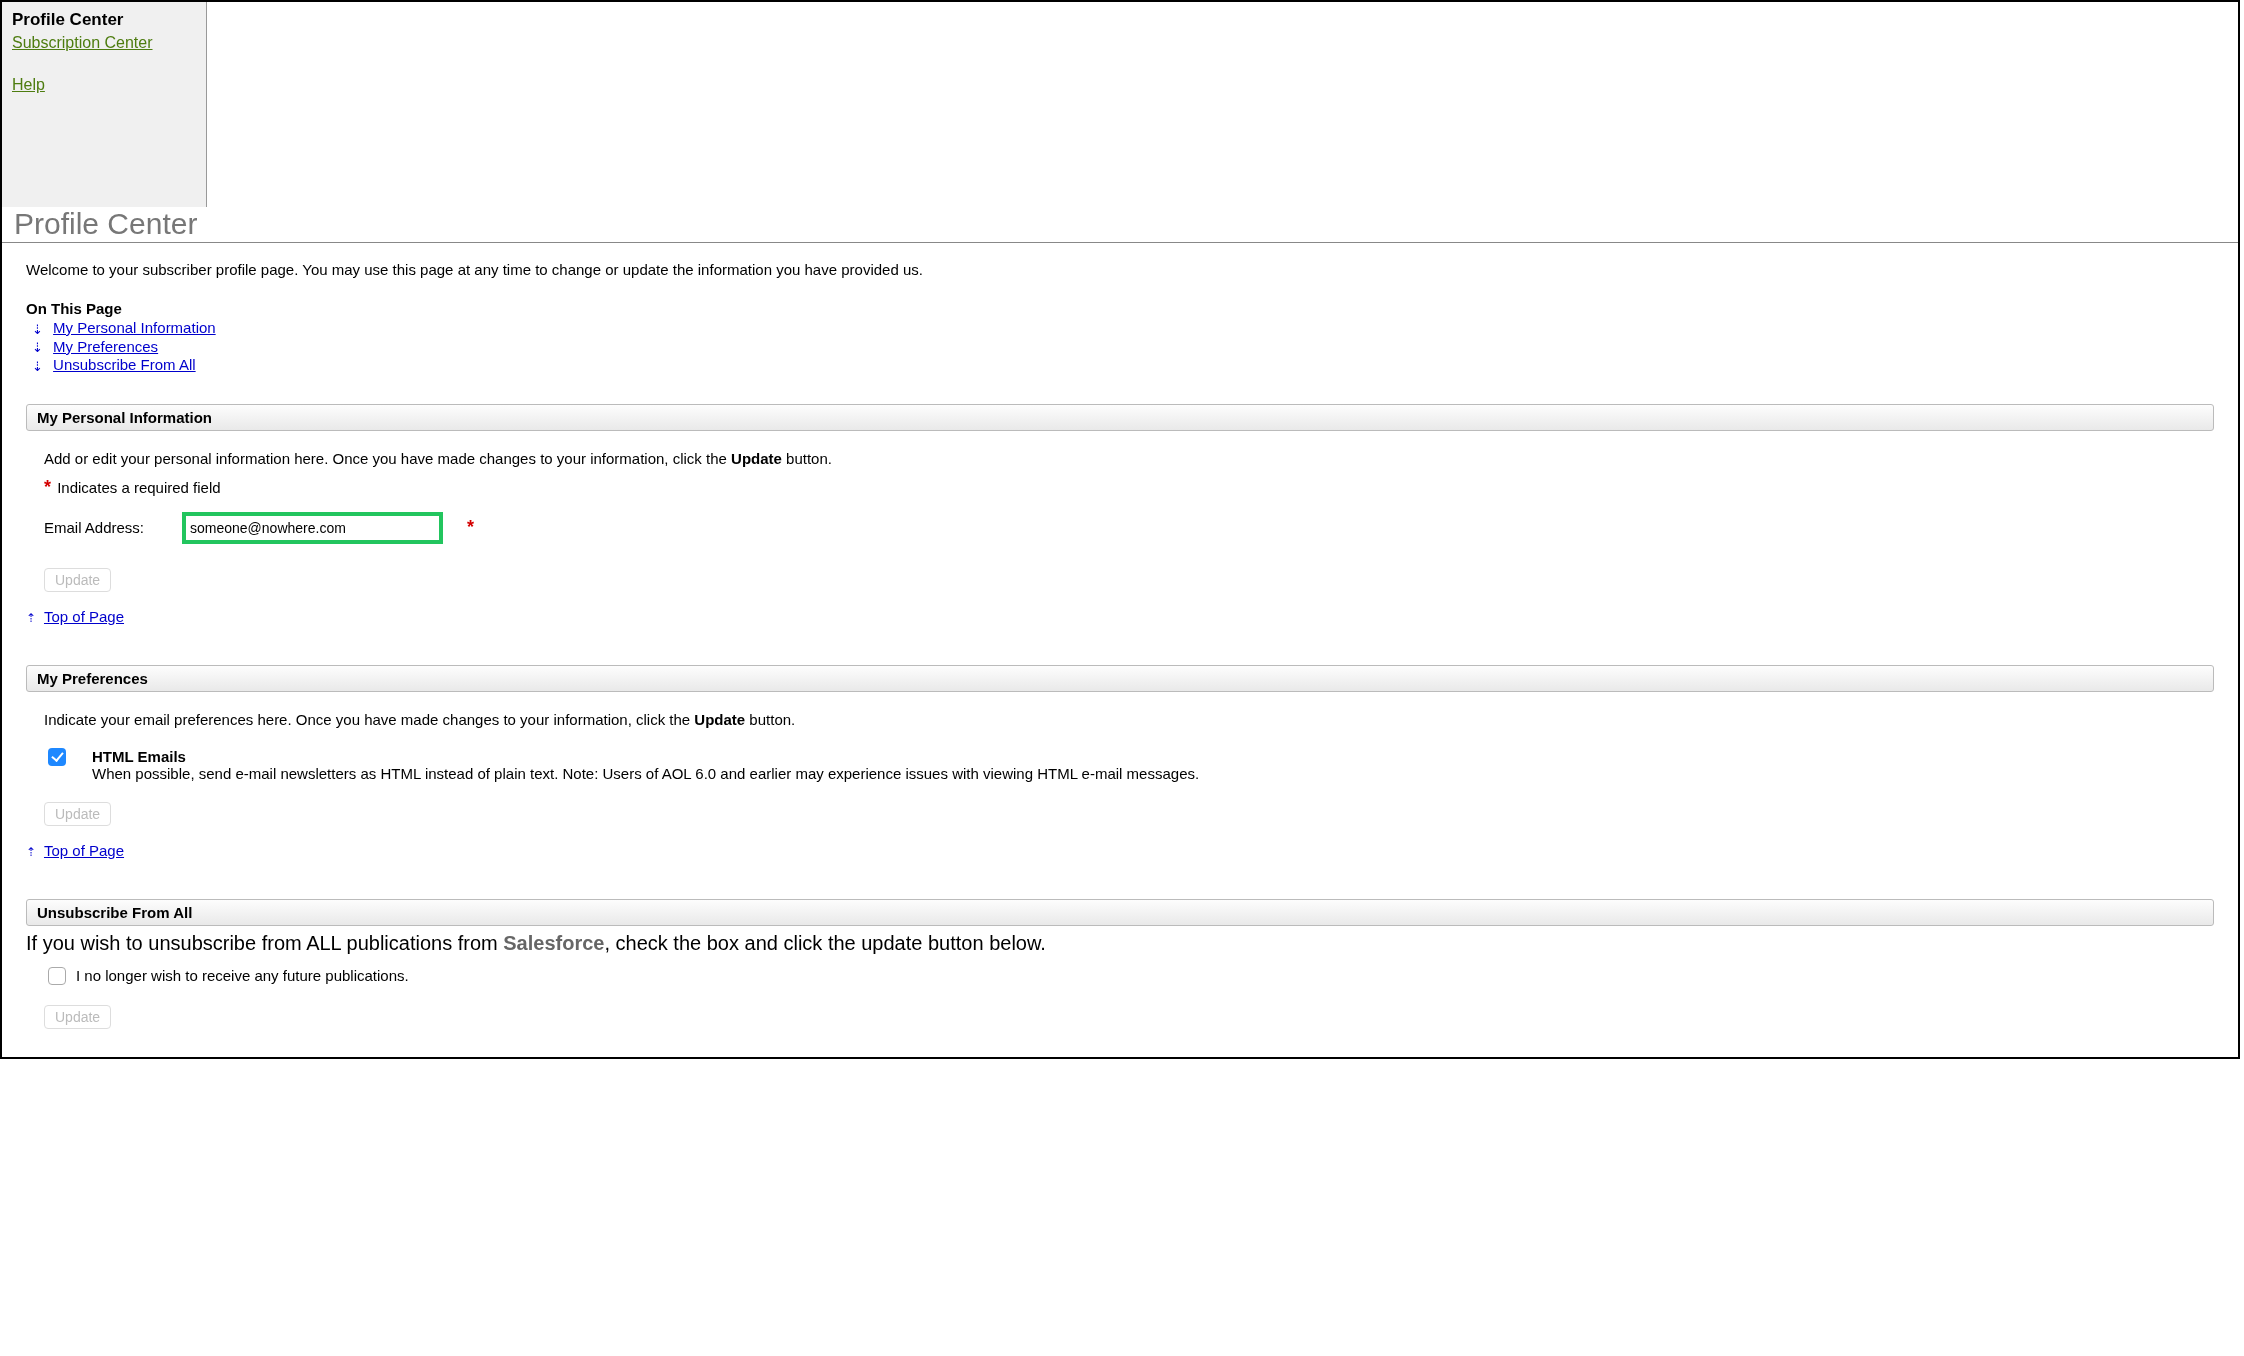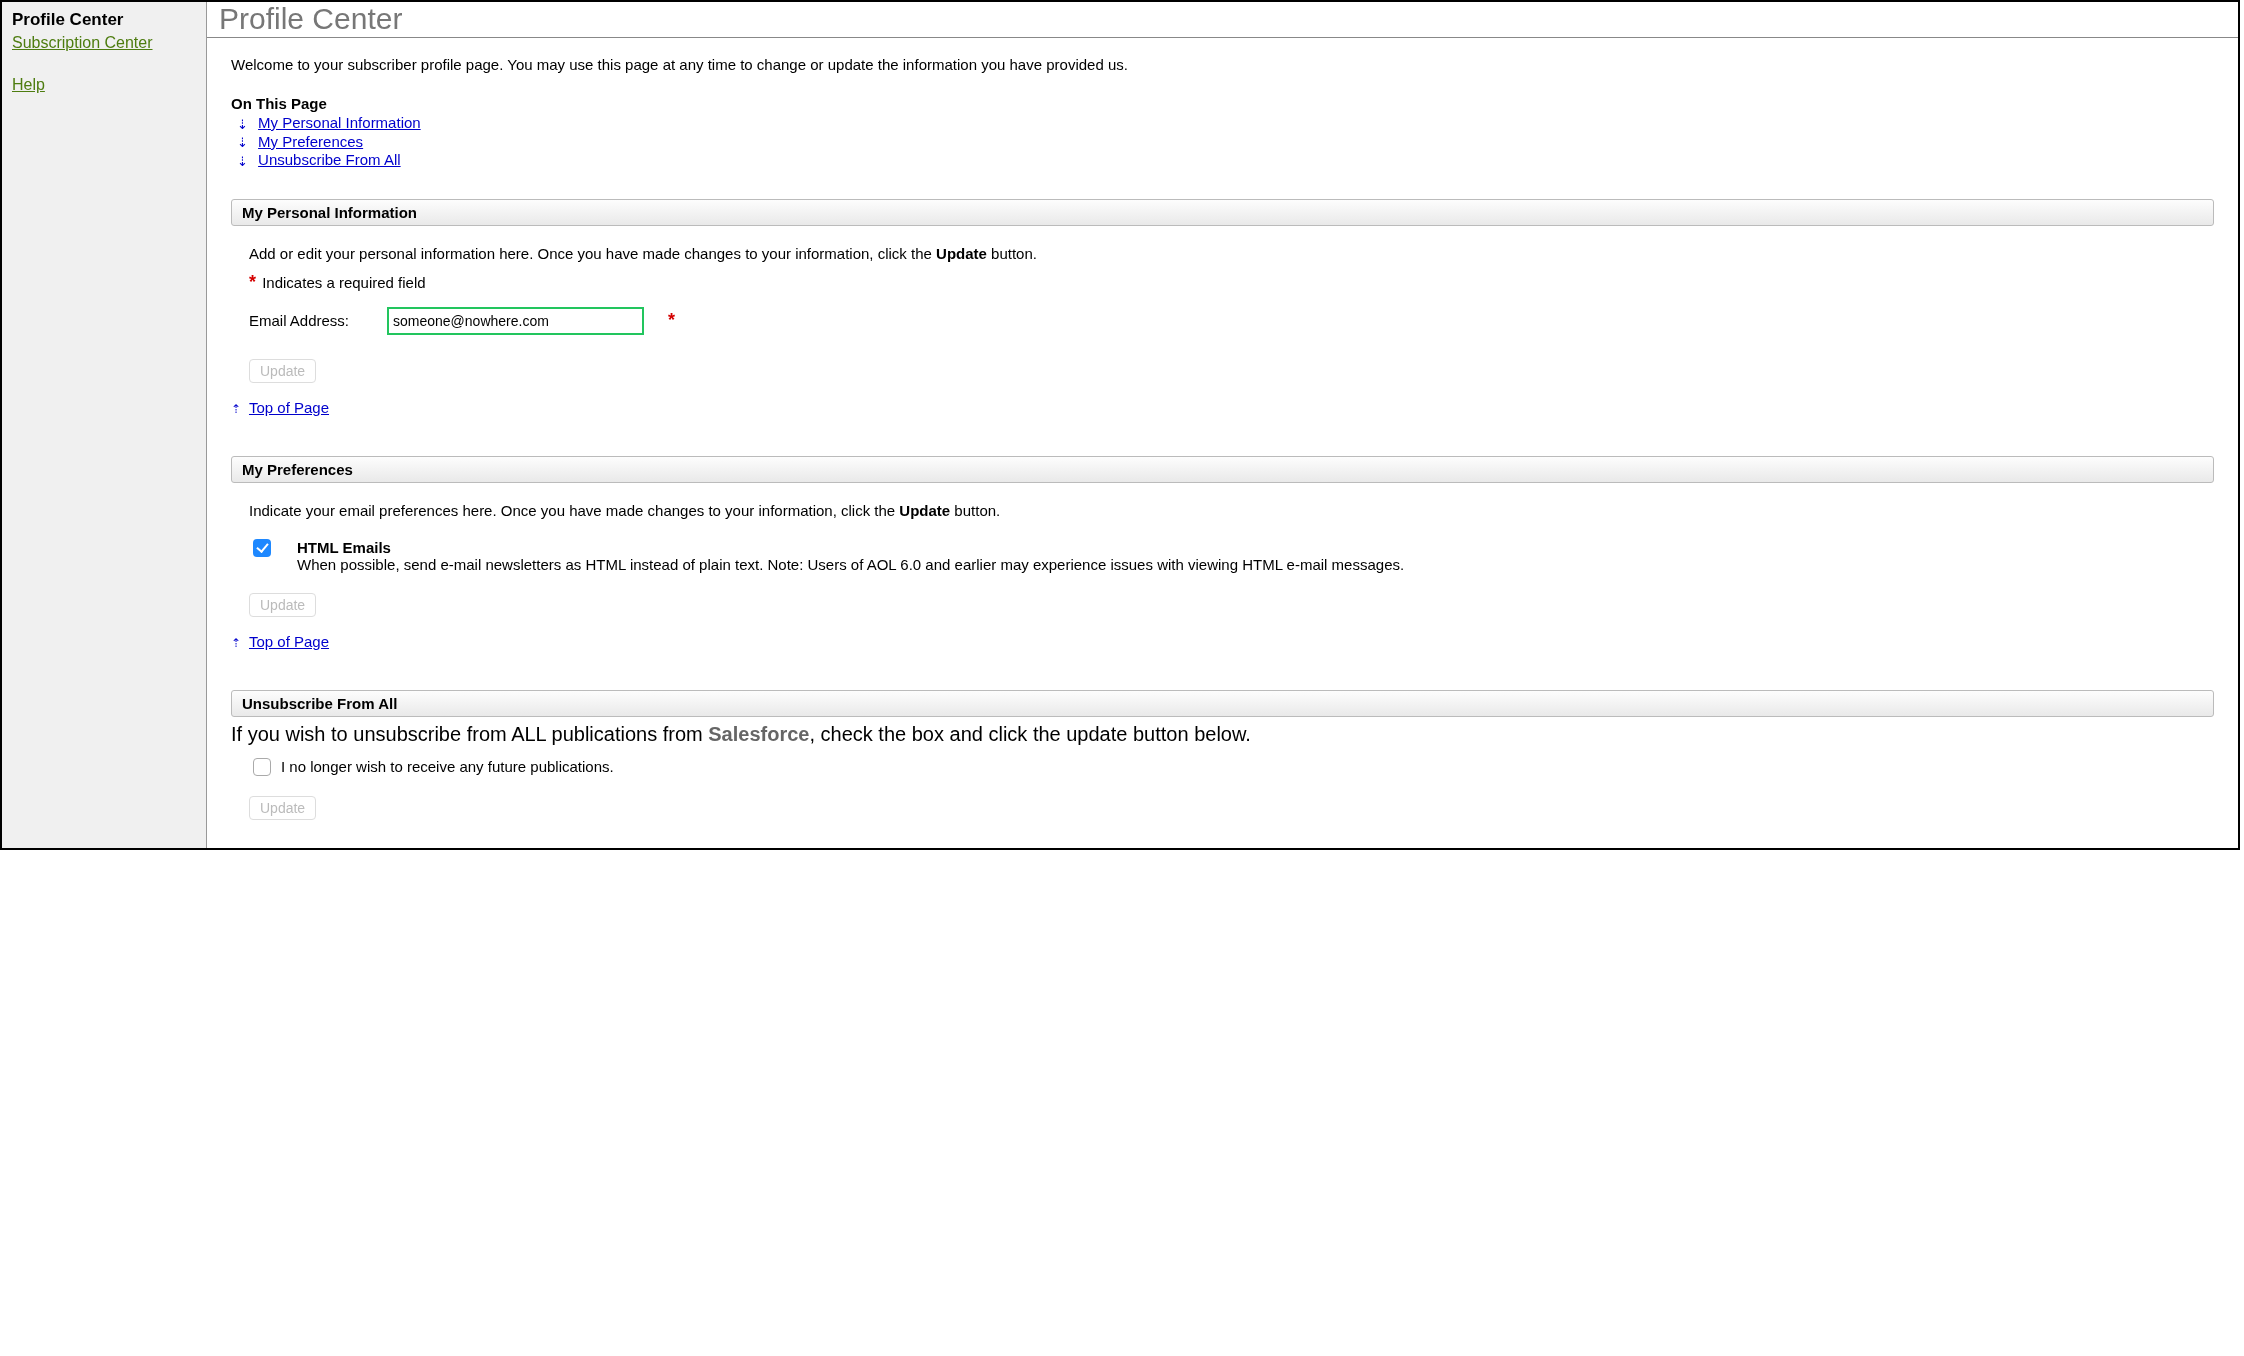--- a/index.html
+++ b/index.html
@@ -9,20 +9,21 @@
     font-size: 15px;
     color: #000;
     background: #fff;
   }
   .frame {
     border: 2px solid #000;
     width: calc(100% - 4px);
     min-height: 840px;
     display: flex;
     box-sizing: border-box;
+    flex-direction: column;
   }
   
   .sidebar {
     width: 205px;
     flex: 0 0 205px;
     background: #f0f0f0;
     border-right: 1px solid #999;
     padding: 8px 10px;
     box-sizing: border-box;
   }
@@ -86,21 +87,21 @@
     display: flex;
     align-items: center;
     padding: 0 10px 4px 18px;
     gap: 18px;
   }
   .field-label { font-size: 15px; min-width: 120px; }
   input[type="text"] {
     font-family: inherit;
     font-size: 14px;
     padding: 2px 4px;
-    border: 2px solid #22c55e;
+    border: 4px solid #22c55e;
     width: 245px;
     height: 20px;
   }
   .trailing-star { color: #d40000; font-weight: bold; font-size: 18px; margin-left: 6px; }
 
   .btn-row { padding: 20px 10px 8px 18px; }
   button.update-btn {
     font-family: inherit;
     font-size: 14px;
     color: #bbb;

